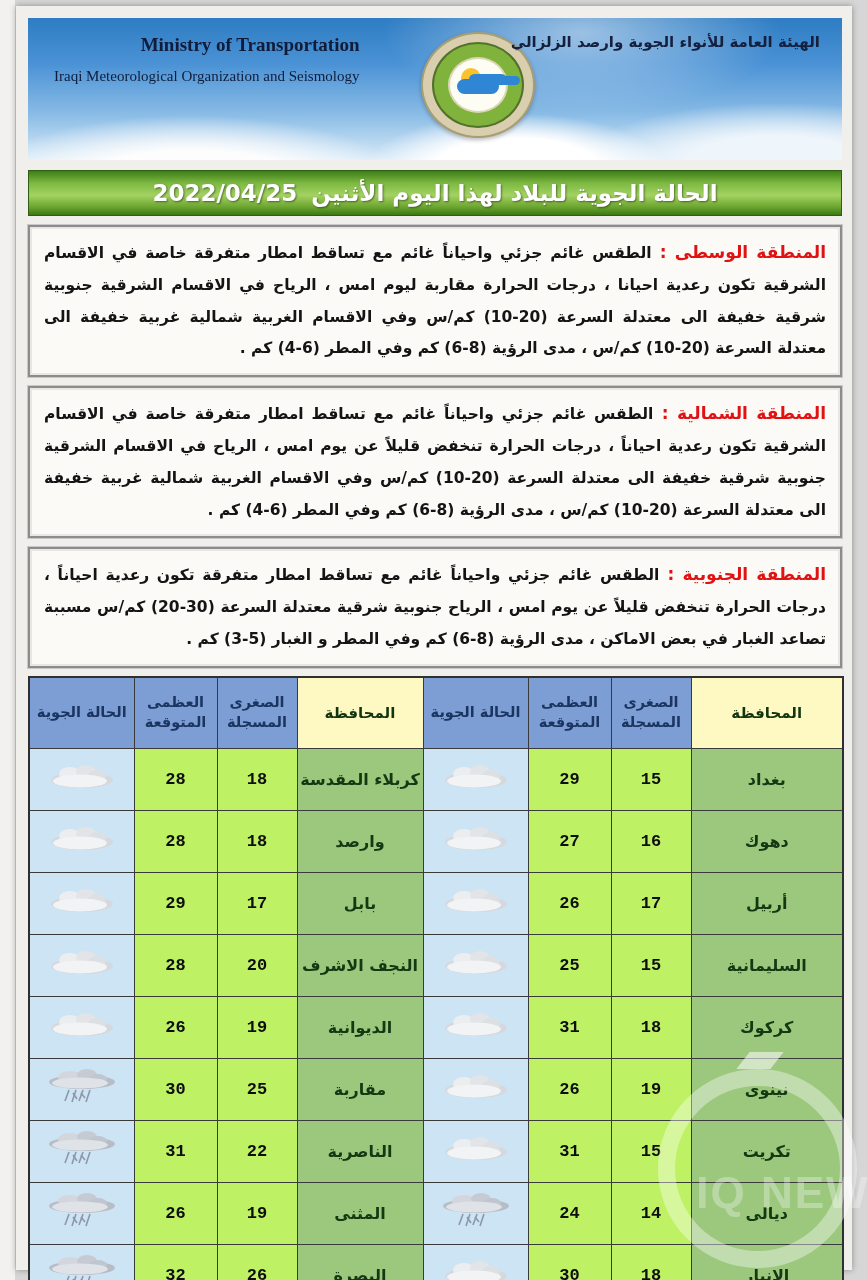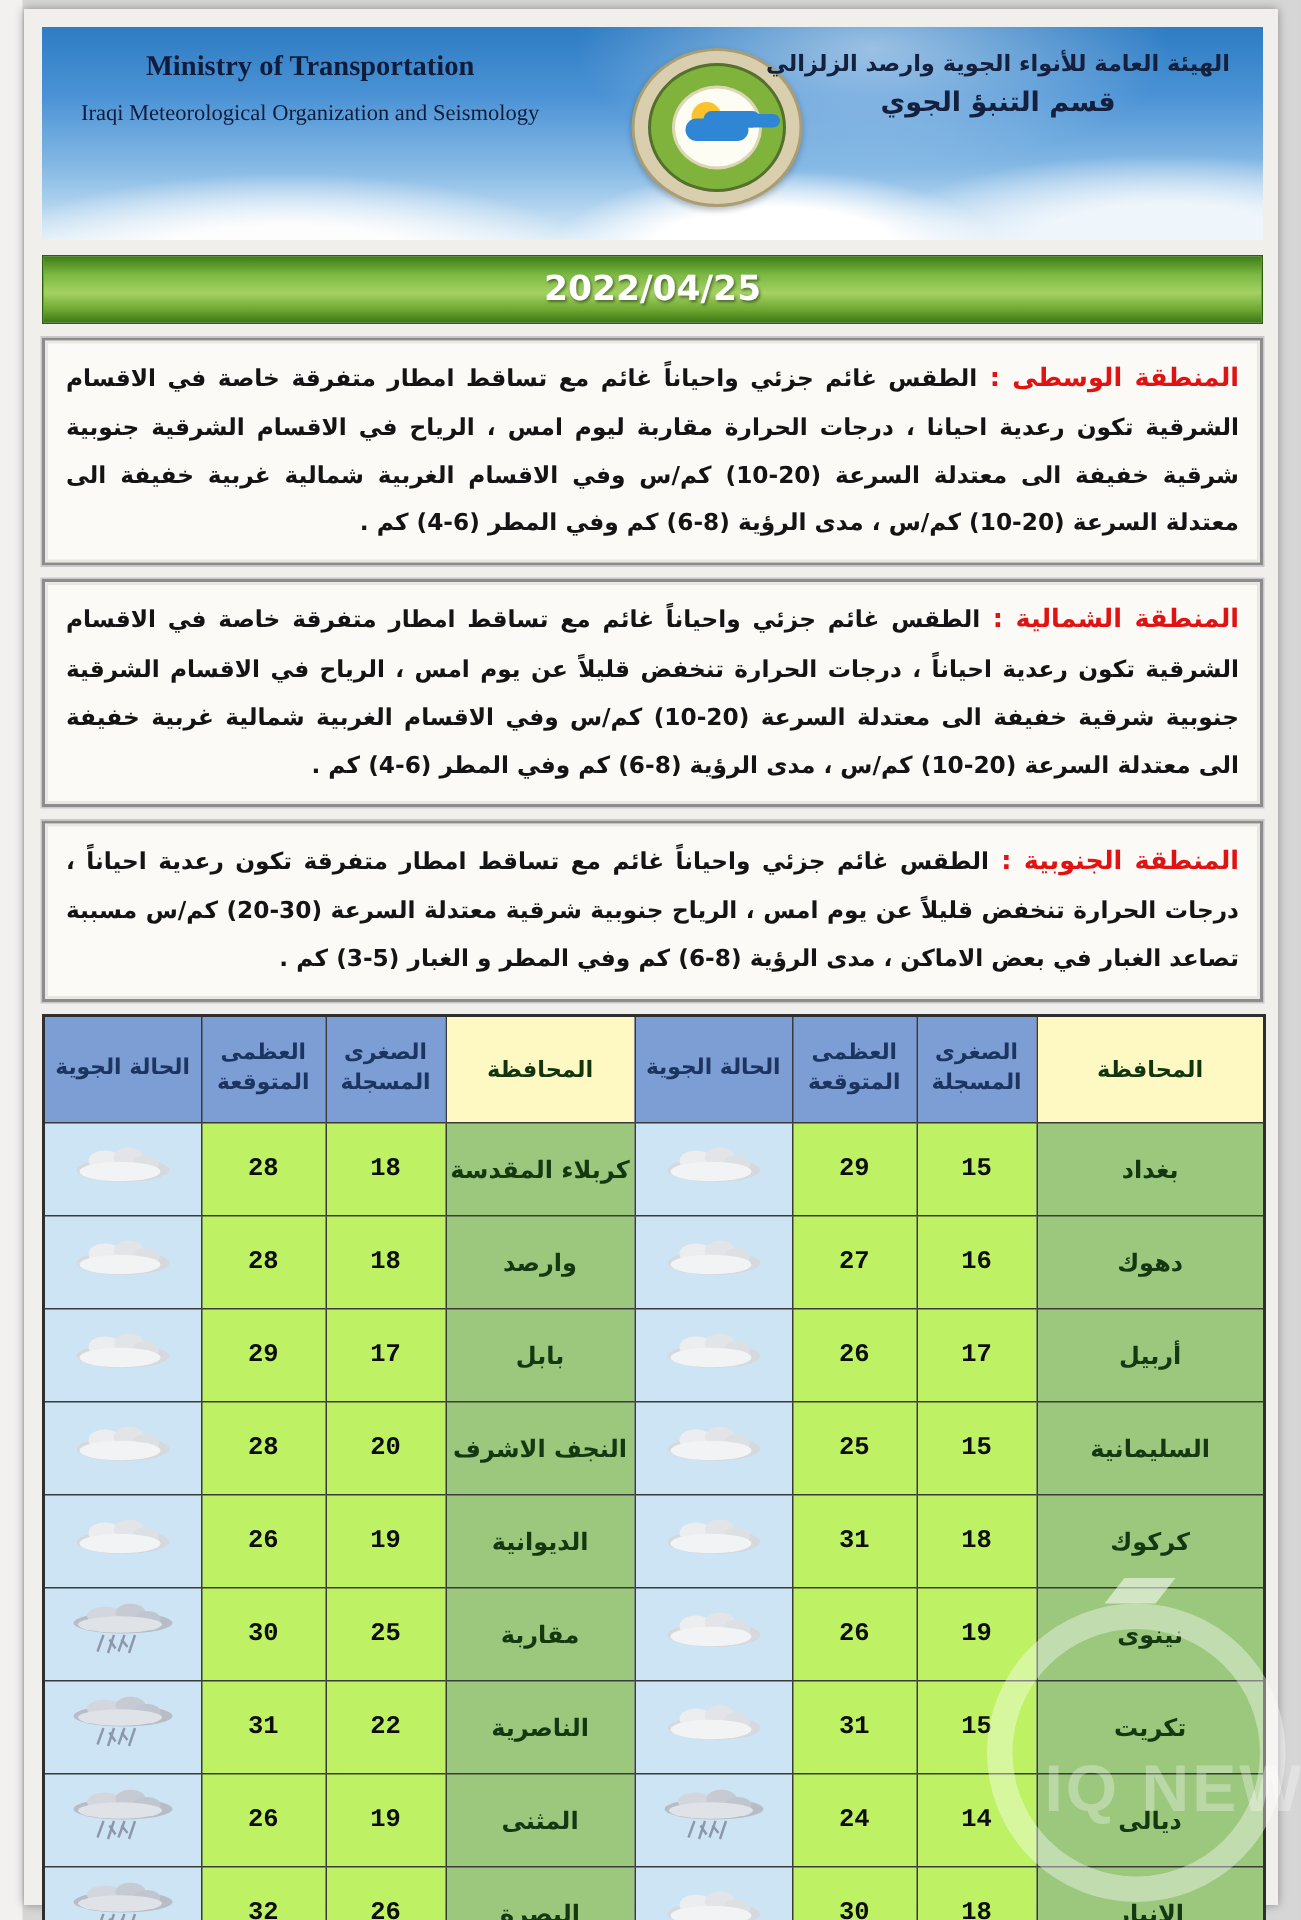--- a/index.html
+++ b/index.html
@@ -10,21 +10,21 @@
        box-shadow:0 0 6px rgba(0,0,0,.35);}
 
   
   .sky{position:relative;margin:12px 10px 0 12px;height:142px;overflow:hidden;
     background:
       radial-gradient(ellipse 150px 55px at 60% 106%, #ffffff 55%, rgba(255,255,255,0) 100%),
       radial-gradient(ellipse 220px 70px at 20% 118%, #fdfdfd 50%, rgba(255,255,255,0) 100%),
       radial-gradient(ellipse 200px 60px at 92% 102%, #eef5fb 45%, rgba(255,255,255,0) 100%),
       radial-gradient(ellipse 320px 130px at 68% 10%, rgba(255,255,255,.5), rgba(255,255,255,0) 62%),
       linear-gradient(180deg,#2e7cc3 0%,#4a92d5 32%,#8abce6 68%,#d8eaf7 100%);}
-  .hdr-en{position:absolute;left:26px;top:16px;text-align:center;color:#101c3a;
+  .hdr-en{position:absolute;left:26px;top:16px;text-align:right;color:#101c3a;
     font-family:"Liberation Serif",serif;}
   .hdr-en .l1{font-size:19px;font-weight:700;}
   .hdr-en .l2{font-size:15px;margin-top:12px;}
   .hdr-en .l3{font-size:16px;margin-top:12px;}
   .hdr-ar{position:absolute;right:22px;top:8px;text-align:center;color:#15203f;direction:rtl;}
   .hdr-ar .a1{font-size:16px;font-weight:700;}
   .hdr-ar .a2{font-size:15px;font-weight:700;margin-top:7px;}
   .hdr-ar .a3{font-size:18px;font-weight:700;margin-top:7px;}
   
   .logo{position:absolute;left:393px;top:14px;width:110px;height:102px;border-radius:50%;
@@ -89,25 +89,25 @@
       <div class="logo">
         <div class="ring">
           <div class="core">
             <div class="sun"></div>
             <div class="lcloud"></div>
           </div>
         </div>
       </div>
       <div class="hdr-ar">
         <div class="a2">الهيئة العامة للأنواء الجوية وارصد الزلزالي</div>
-        <div class="a3">قسم التنبؤ الجوي</div>
       </div>
     </div>
 
     <div class="banner">
+      <span>الحالة الجوية للبلاد لهذا اليوم الأثنين</span>
       <span>2022/04/25</span>
     </div>
 
     <div class="rbox">
       <span class="rtitle">المنطقة الوسطى : </span><span>الطقس غائم جزئي واحياناً غائم مع تساقط امطار متفرقة خاصة في الاقسام الشرقية تكون رعدية احيانا ، درجات الحرارة مقاربة ليوم امس ، الرياح في الاقسام الشرقية جنوبية شرقية خفيفة الى معتدلة السرعة (20-10) كم/س وفي الاقسام الغربية شمالية غربية خفيفة الى معتدلة السرعة (20-10) كم/س ، مدى الرؤية (8-6) كم وفي المطر (6-4) كم .</span>
     </div>
     <div class="rbox">
       <span class="rtitle">المنطقة الشمالية : </span><span>الطقس غائم جزئي واحياناً غائم مع تساقط امطار متفرقة خاصة في الاقسام الشرقية تكون رعدية احياناً ، درجات الحرارة تنخفض قليلاً عن يوم امس ، الرياح في الاقسام الشرقية جنوبية شرقية خفيفة الى معتدلة السرعة (20-10) كم/س وفي الاقسام الغربية شمالية غربية خفيفة الى معتدلة السرعة (20-10) كم/س ، مدى الرؤية (8-6) كم وفي المطر (6-4) كم .</span>
     </div>
     <div class="rbox">

